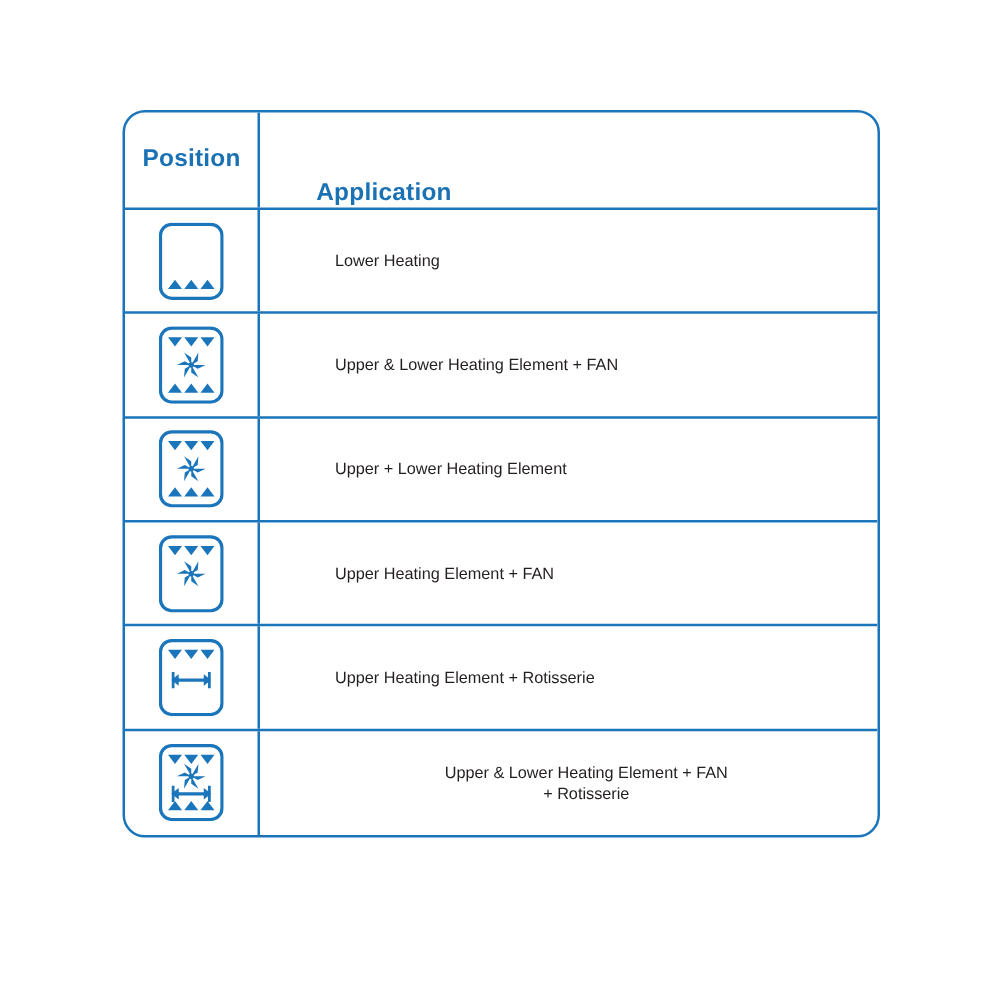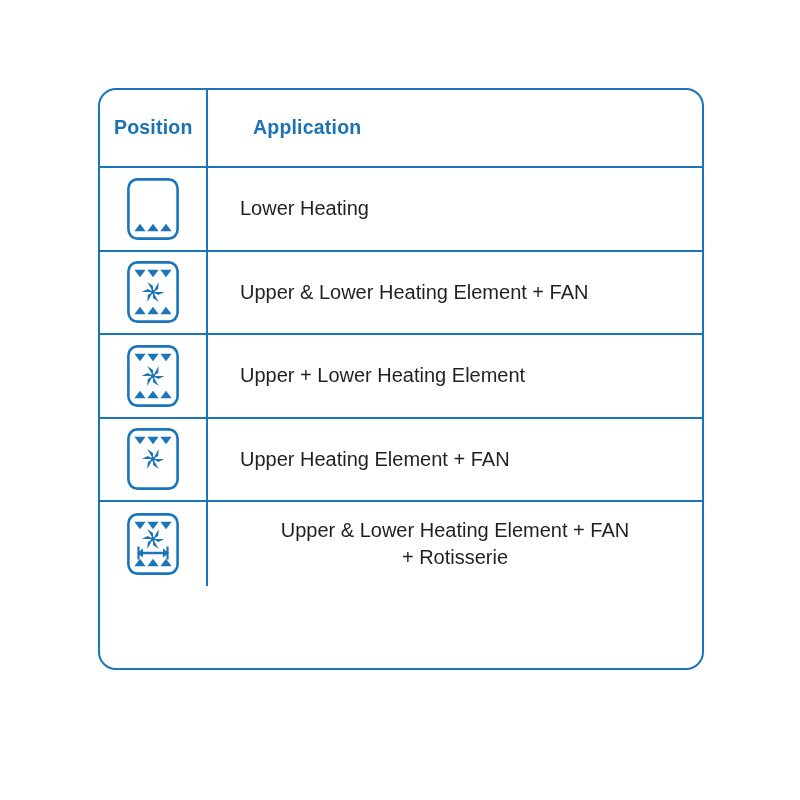--- a/index.html
+++ b/index.html
@@ -87,27 +87,29 @@
     font-size: 19.5px;
     letter-spacing: 0.2px;
     line-height: 1.1;
   }
   .header-row .cell-position {
     justify-content: flex-start;
     padding-left: 14px;
   }
   .header-row .cell-application {
     padding-left: 45px;
+    align-items: flex-end;
   }
 
   .app-text {
     color: #231f20;
-    font-size: 20px;
+    font-size: 13px;
     line-height: 1.35;
     white-space: pre-line;
+    margin-left: 28px;
   }
 
   
   .oven-icon {
     display: block;
   }
 
   
   .caption {
     position: absolute;
@@ -205,20 +207,38 @@
               <polygon points="26,31 31.75,40.96 26.00,36.98" fill="#1b75bb"></polygon>
               <polygon points="26,31 20.25,40.96 20.82,33.99" fill="#1b75bb"></polygon>
               <polygon points="26,31 14.50,31.00 20.82,28.01" fill="#1b75bb"></polygon>
               <polygon points="26,31 20.25,21.04 26.00,25.02" fill="#1b75bb"></polygon>
               <polygon points="26,31 31.75,21.04 31.18,28.01" fill="#1b75bb"></polygon>
               <circle cx="26" cy="31" r="2.2" fill="#1b75bb"></circle>
             </svg>
           </div>
           <div class="cell-application">
             <span class="app-text">Upper Heating Element + FAN</span>
+          </div>
+        </div>
+        <div class="trow body-row">
+          <div class="cell-position">
+            <svg class="oven-icon" width="52" height="62" viewBox="0 0 52 62">
+              <rect x="1.4" y="1.4" width="49.2" height="59.2" rx="9" ry="9" fill="none" stroke="#1b75bb" stroke-width="2.6"></rect>
+              <polygon points="7.4,8.8 18.6,8.8 13,16.2" fill="#1b75bb"></polygon>
+              <polygon points="20.4,8.8 31.6,8.8 26,16.2" fill="#1b75bb"></polygon>
+              <polygon points="33.4,8.8 44.6,8.8 39,16.2" fill="#1b75bb"></polygon>
+              <line x1="14" y1="33" x2="38" y2="33" stroke="#1b75bb" stroke-width="2.6"></line>
+              <polygon points="10,33 16,28.4 16,37.6" fill="#1b75bb"></polygon>
+              <polygon points="42,33 36,28.4 36,37.6" fill="#1b75bb"></polygon>
+              <line x1="11.5" y1="26.5" x2="11.5" y2="39.5" stroke="#1b75bb" stroke-width="2.2"></line>
+              <line x1="40.5" y1="26.5" x2="40.5" y2="39.5" stroke="#1b75bb" stroke-width="2.2"></line>
+            </svg>
+          </div>
+          <div class="cell-application">
+            <span class="app-text">Upper Heating Element + Rotisserie</span>
           </div>
         </div>
         <div class="trow body-row">
           <div class="cell-position">
             <svg class="oven-icon" width="52" height="62" viewBox="0 0 52 62">
               <rect x="1.4" y="1.4" width="49.2" height="59.2" rx="9" ry="9" fill="none" stroke="#1b75bb" stroke-width="2.6"></rect>
               <polygon points="7.4,8.8 18.6,8.8 13,16.2" fill="#1b75bb"></polygon>
               <polygon points="20.4,8.8 31.6,8.8 26,16.2" fill="#1b75bb"></polygon>
               <polygon points="33.4,8.8 44.6,8.8 39,16.2" fill="#1b75bb"></polygon>
               <polygon points="7.4,53.2 18.6,53.2 13,45.8" fill="#1b75bb"></polygon>

